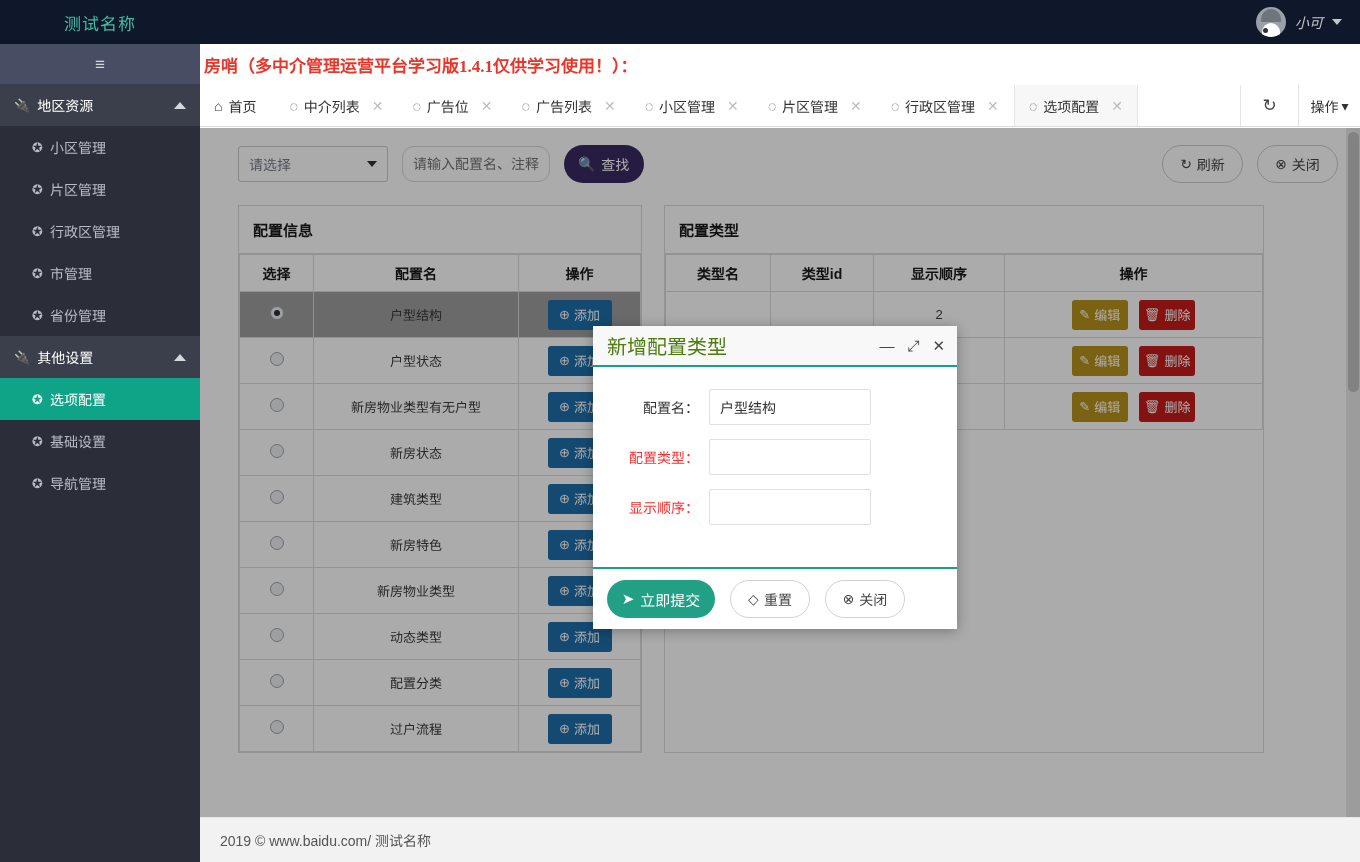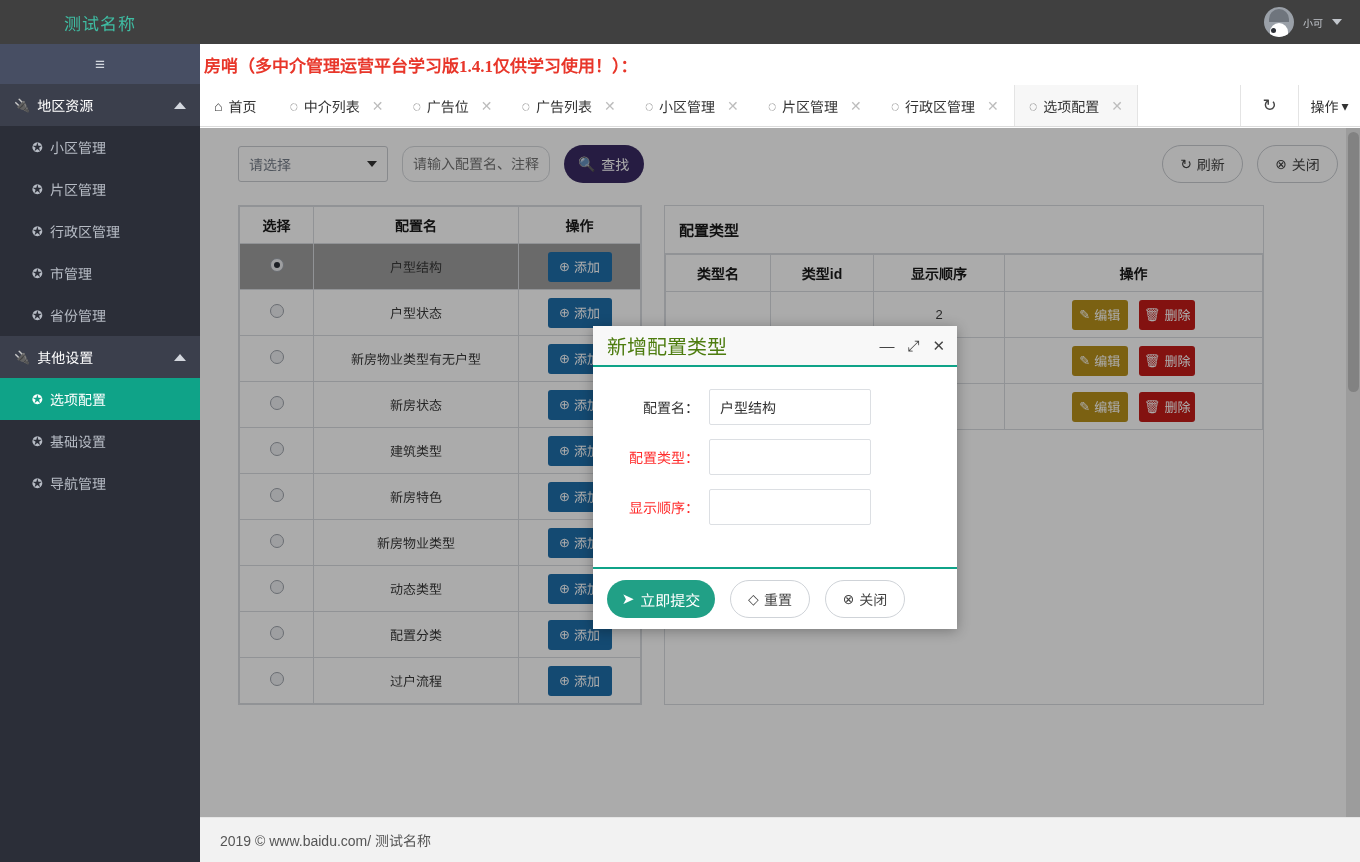--- a/index.html
+++ b/index.html
@@ -9,21 +9,21 @@
     font-family: "Liberation Sans", "DejaVu Sans", sans-serif;
     font-size: 14px;
     overflow: hidden;
     background: #f2f2f2;
   }
   #app { position: relative; width: 1360px; height: 862px; }
 
   
   .topbar {
     position: absolute; left: 0; top: 0; width: 1360px; height: 44px;
-    background: #404040; display: flex; align-items: center;
+    background: #0f172a; display: flex; align-items: center;
   }
   .brand {
     width: 200px; text-align: center; color: #3fbda3; font-size: 17px;
     letter-spacing: 1px;
   }
   .topnav { display: flex; align-items: center; gap: 40px; margin-left: 45px; flex-direction: column; }
   .topnav-item { color: #c2c6cc; font-size: 14px; cursor: pointer; }
   .topnav-item.active { color: #ffffff; }
   .user-area {
     position: absolute; right: 18px; top: 0; height: 44px;
@@ -39,21 +39,21 @@
   }
   .avatar::after {
     content: ""; position: absolute; left: 6px; top: 16px;
     width: 18px; height: 16px; border-radius: 9px 9px 0 0; background: #ffffff;
   }
   .avatar-eyes { position: absolute; left: 7px; top: 13px; width: 16px; height: 5px; z-index: 3; }
   .avatar-eyes i {
     display: inline-block; width: 5px; height: 5px; border-radius: 50%;
     background: #2c2f36; margin-right: 4px;
   }
-  .user-name { color: #c2c6cc; font-size: 10px; }
+  .user-name { color: #c2c6cc; font-size: 14px; font-style: italic; }
   .caret-down {
     width: 0; height: 0; border-left: 5px solid transparent;
     border-right: 5px solid transparent; border-top: 6px solid #c2c6cc;
   }
 
   
   .sidebar {
     position: absolute; left: 0; top: 44px; width: 200px; height: 818px;
     background: #2b2e38;
   }
@@ -410,20 +410,21 @@
           <button class="btn-round">
             <span>⊗</span>
             <span>关闭</span>
           </button>
         </div>
       </div>
 
       <div class="panels">
 
         <div class="panel" style="width:404px;">
+          <div class="panel-title">配置信息</div>
           <table>
             <thead>
               <tr>
                 <th style="width:74px;margin-top:26px;">选择</th>
                 <th style="width:205px;">配置名</th>
                 <th>操作</th>
               </tr>
             </thead>
             <tbody>
               <tr class="row-selected">

